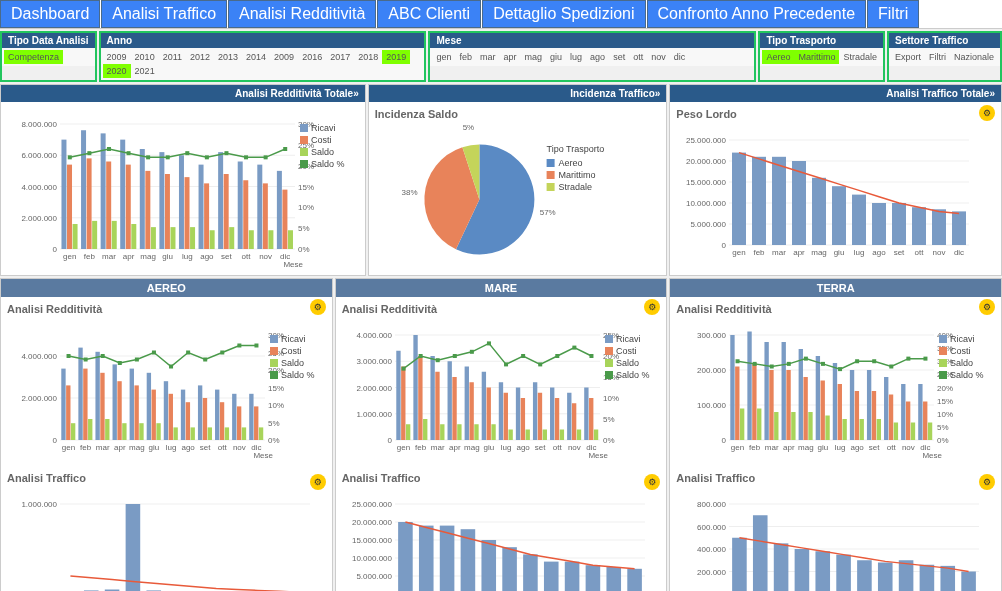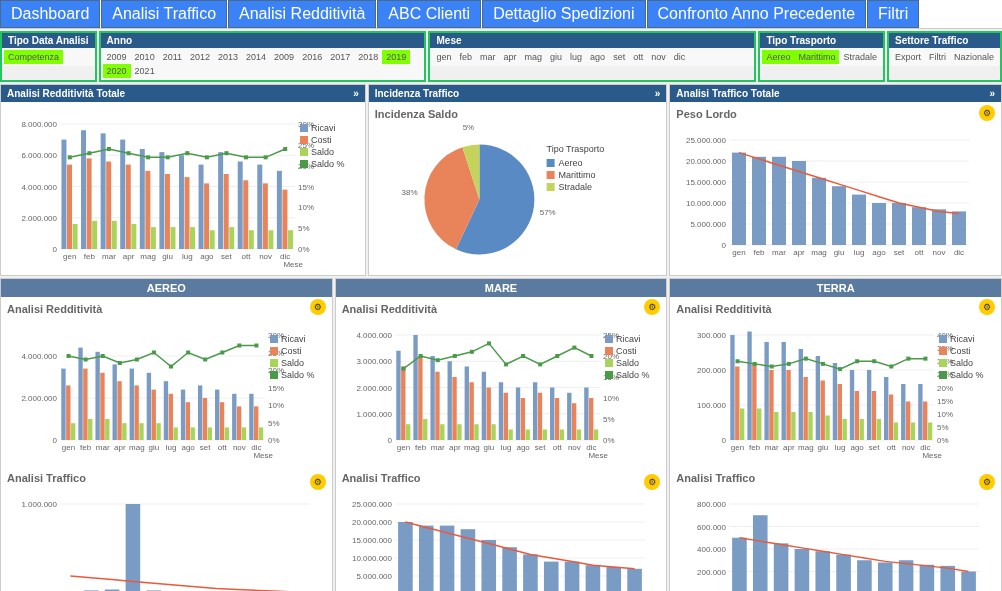--- a/index.html
+++ b/index.html
@@ -8,21 +8,21 @@
 .tab{padding:4px 10px;border:1px solid #4a6a8a;background:#3b82f6;color:#fff;cursor:pointer;font-size:16px;margin-right:1px}
 .filters{display:flex;gap:2px;margin-top:2px}
 .fbox{flex:none;border:2px solid #22c55e}
 .fbox-anno{flex:1}
 .fhdr{background:#2a5a8a;color:#fff;padding:2px 6px;font-size:10px;font-weight:bold}
 .fopts{display:flex;flex-wrap:wrap;padding:2px;background:#f8f8f8}
 .fopt{padding:2px 4px;font-size:9px;cursor:pointer;color:#555}
 .fopt.sel{background:#7FFF00}
 .row{display:flex;gap:2px;margin-top:2px}
 .panel{flex:1;background:#fff;border:1px solid #ccc;position:relative}
-.phdr{background:#2a5a8a;color:#fff;padding:3px 6px;font-size:10px;font-weight:bold;display:flex;justify-content:space-between;align-items:center}
+.phdr{background:#2a5a8a;color:#fff;padding:3px 6px;font-size:10px;font-weight:bold;display:flex;justify-content:flex-end;align-items:center}
 .arrow{color:#fff;font-size:10px}
 .secthdr{background:#5a7aa0;color:#fff;text-align:center;padding:3px;font-size:11px;font-weight:bold}
 .chart{position:relative;padding:4px}
 .ctitle{text-align:left;font-size:11px;color:#666;padding:2px;font-weight:bold}
 .gear{position:absolute;top:20px;right:6px;width:16px;height:16px;background:#ffcc00;border-radius:50%;display:flex;align-items:center;justify-content:center;font-size:9px}
 svg{display:block}
 .bar-r{fill:#7a9bc4}
 .bar-c{fill:#e8835a}
 .bar-s{fill:#a8d45a}
 .ln-g{stroke:#4a9a4a;fill:none;stroke-width:1.5}

